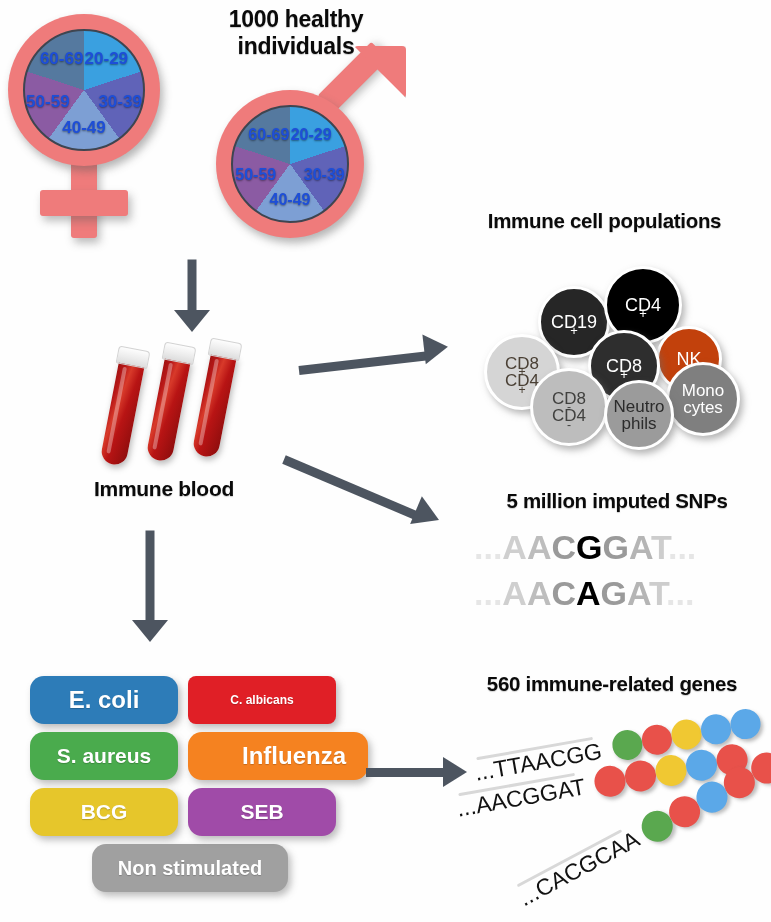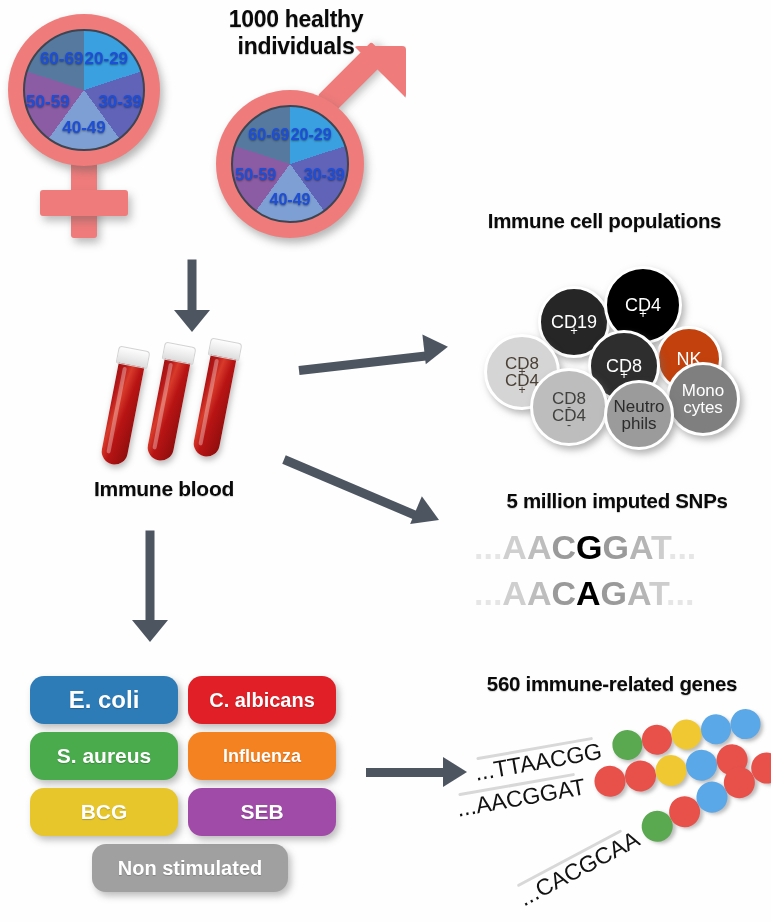--- a/index.html
+++ b/index.html
@@ -228,27 +228,27 @@
 
   <div class="abs" style="left:470px;top:528px;width:294px;height:90px;">
       <div class="seqrow" style="left: 4px; top: 0px; font-size: 34px; letter-spacing: 0px;"><span style="color: rgb(230, 230, 230);">...</span><span style="color: rgb(207, 207, 207);">A</span><span style="color: rgb(189, 189, 189);">A</span><span style="color: rgb(154, 154, 154);">C</span><b>G</b><span style="color: rgb(154, 154, 154);">G</span><span style="color: rgb(181, 181, 181);">A</span><span style="color: rgb(205, 205, 205);">T</span><span style="color: rgb(230, 230, 230);">...</span></div>
       <div class="seqrow" style="left: 4px; top: 46px; font-size: 34px; letter-spacing: 0px;"><span style="color: rgb(230, 230, 230);">...</span><span style="color: rgb(207, 207, 207);">A</span><span style="color: rgb(189, 189, 189);">A</span><span style="color: rgb(154, 154, 154);">C</span><b>A</b><span style="color: rgb(154, 154, 154);">G</span><span style="color: rgb(181, 181, 181);">A</span><span style="color: rgb(205, 205, 205);">T</span><span style="color: rgb(230, 230, 230);">...</span></div>
     </div>
 
   <div class="abs" style="left:30px;top:676px;width:310px;height:220px;">
       <div class="pill" style="left: 0px; top: 0px; width: 148px; height: 48px; background: rgb(45, 124, 184); font-size: 24px;">
         <span>E. coli</span>
       </div>
-      <div class="pill" style="left: 158px; top: 0px; width: 148px; height: 48px; background: rgb(224, 31, 38); font-size: 20px;">
+      <div class="pill" style="left: 158px; top: 0px; width: 148px; height: 48px; background: rgb(224, 31, 38); font-size: 12px; border-radius: 8px;">
         <span>C. albicans</span>
       </div>
       <div class="pill" style="left: 0px; top: 56px; width: 148px; height: 48px; background: rgb(74, 171, 77); font-size: 21px; align-items: center;">
         <span>S. aureus</span>
       </div>
-      <div class="pill" style="left: 158px; top: 56px; width: 148px; height: 48px; background: rgb(245, 130, 32); font-size: 18px;">
+      <div class="pill" style="left: 158px; top: 56px; width: 148px; height: 48px; background: rgb(245, 130, 32); font-size: 24px; padding-left: 32px;">
         <span>Influenza</span>
       </div>
       <div class="pill" style="left: 0px; top: 112px; width: 148px; height: 48px; background: rgb(230, 198, 43); font-size: 21px;">
         <span>BCG</span>
       </div>
       <div class="pill" style="left: 62px; top: 168px; width: 196px; height: 48px; background: rgb(160, 160, 160); font-size: 20px;">
         <span>Non stimulated</span>
       </div>
       <div class="pill" style="left: 158px; top: 112px; width: 148px; height: 48px; background: rgb(160, 75, 168); font-size: 21px;">
         <span>SEB</span>

